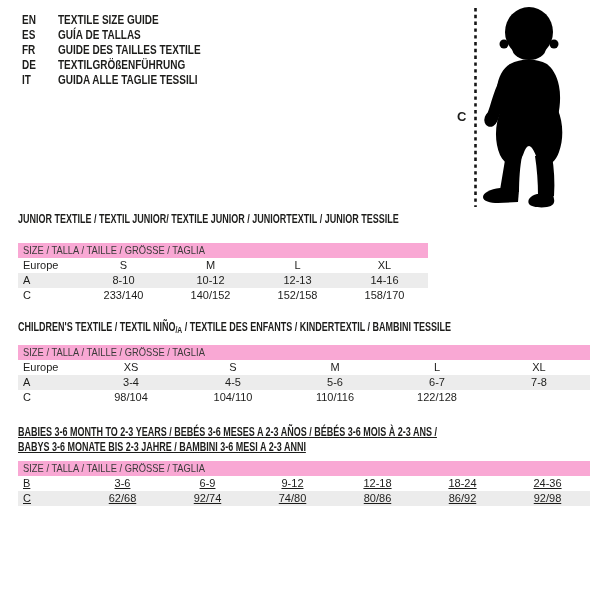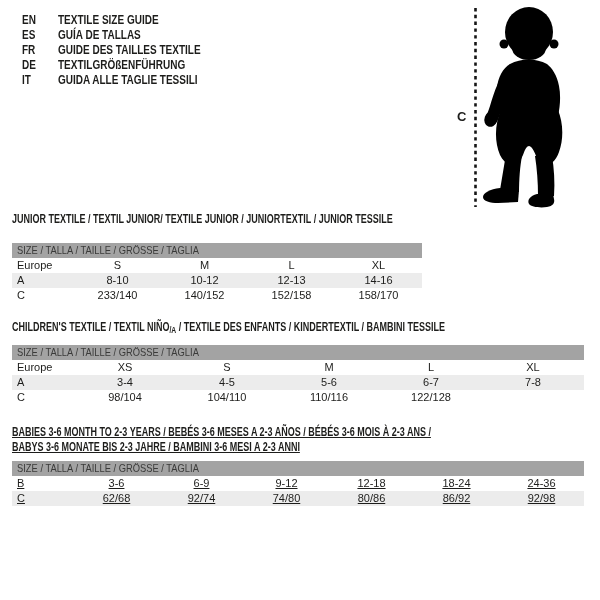--- a/index.html
+++ b/index.html
@@ -9,28 +9,28 @@
     overflow:hidden;
   }
   
   .lang-list{position:absolute;left:22px;top:13px;}
   .lang-row{height:15px;line-height:15px;font-weight:bold;font-size:12.5px;
     transform:scaleX(0.8);transform-origin:0 0;white-space:nowrap;}
   .lang-code{display:inline-block;width:45px;}
   
   .figure{position:absolute;left:450px;top:4px;width:135px;height:212px;}
   
-  .tbl{position:absolute;left:12px;}
+  .tbl{position:absolute;left:18px;}
   #t1{top:212px;width:410px;}
   #t2{top:320px;width:572px;}
   #t3{top:425px;width:572px;text-decoration:underline;}
   .tbl-title{font-weight:bold;font-size:12px;line-height:15px;white-space:nowrap;
     transform:scaleX(0.75);transform-origin:0 50%;}
   .title-sub{font-size:9px;position:relative;top:2px;}
-  .size-bar{height:15px;line-height:15px;background:#a3a3a3;color:#3a3a39;
+  .size-bar{height:15px;line-height:15px;background:#f9a8d4;color:#3a3a39;
     font-size:11px;padding-left:5px;}
   #t1 .size-bar{margin-top:16px;}
   #t2 .size-bar{margin-top:9px;}
   #t3 .size-bar{margin-top:6px;}
   .size-bar > span{display:inline-block;transform:scaleX(0.85);
     transform-origin:0 50%;white-space:nowrap;}
   .trow{display:grid;height:15px;line-height:15px;font-size:11px;}
   .trow .c{text-align:center;overflow:hidden;}
   .trow .c.first{text-align:left;padding-left:5px;}
   .trow.shade{background:#ececec;}

